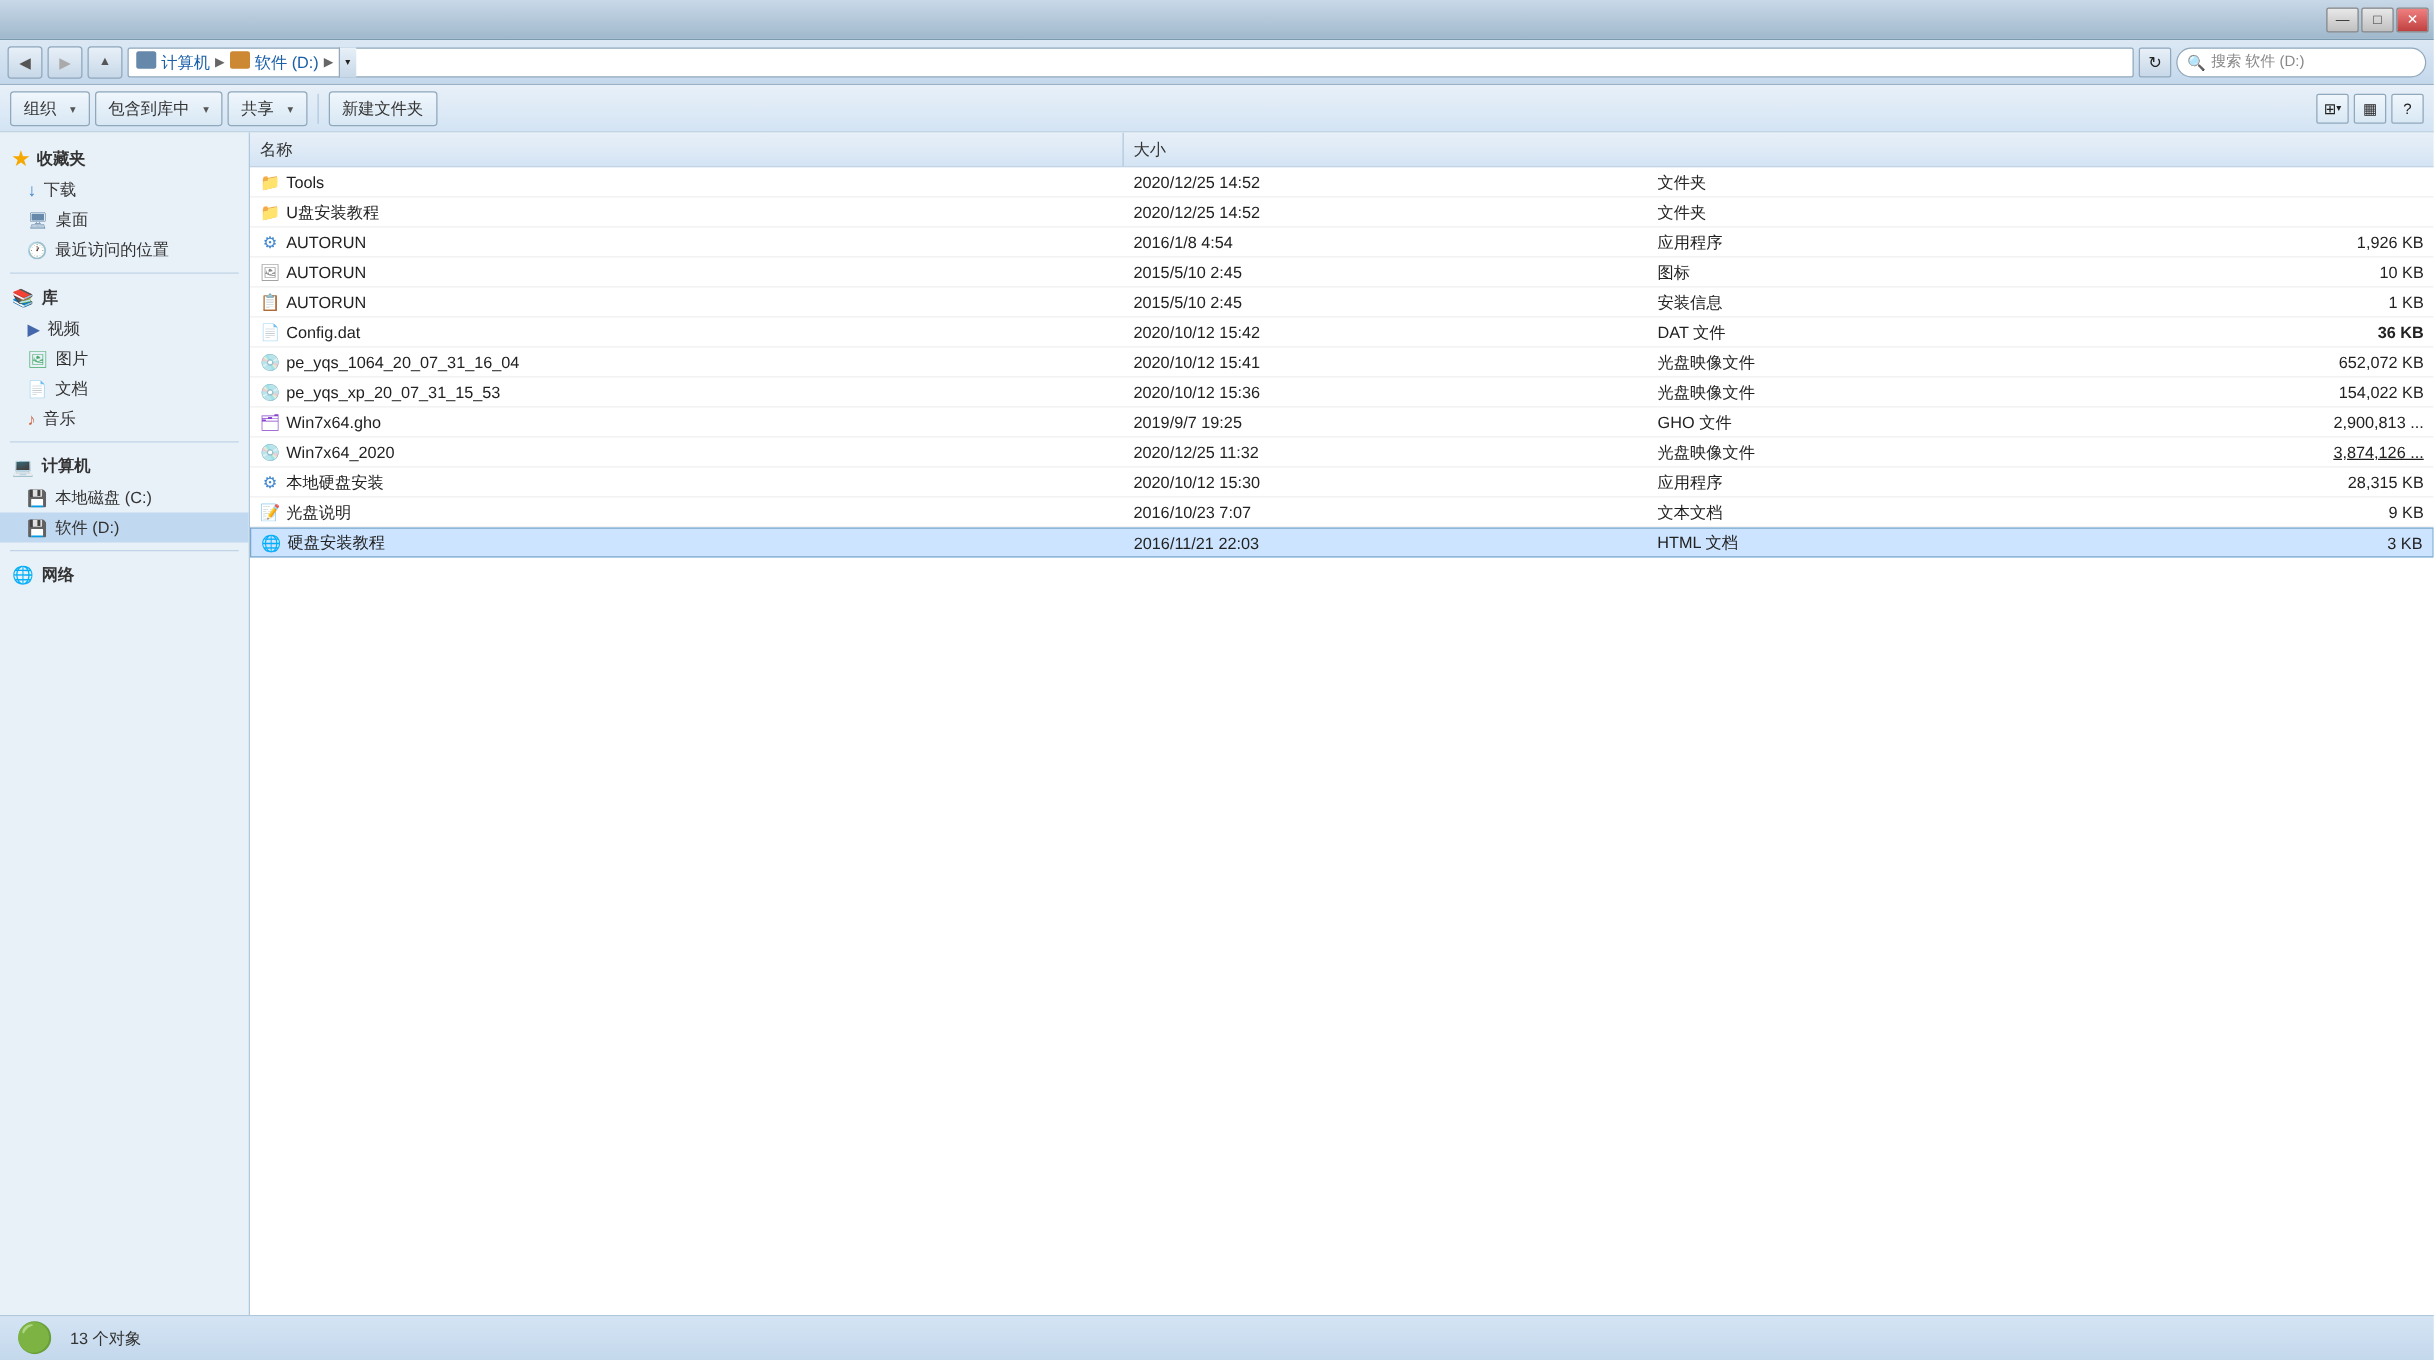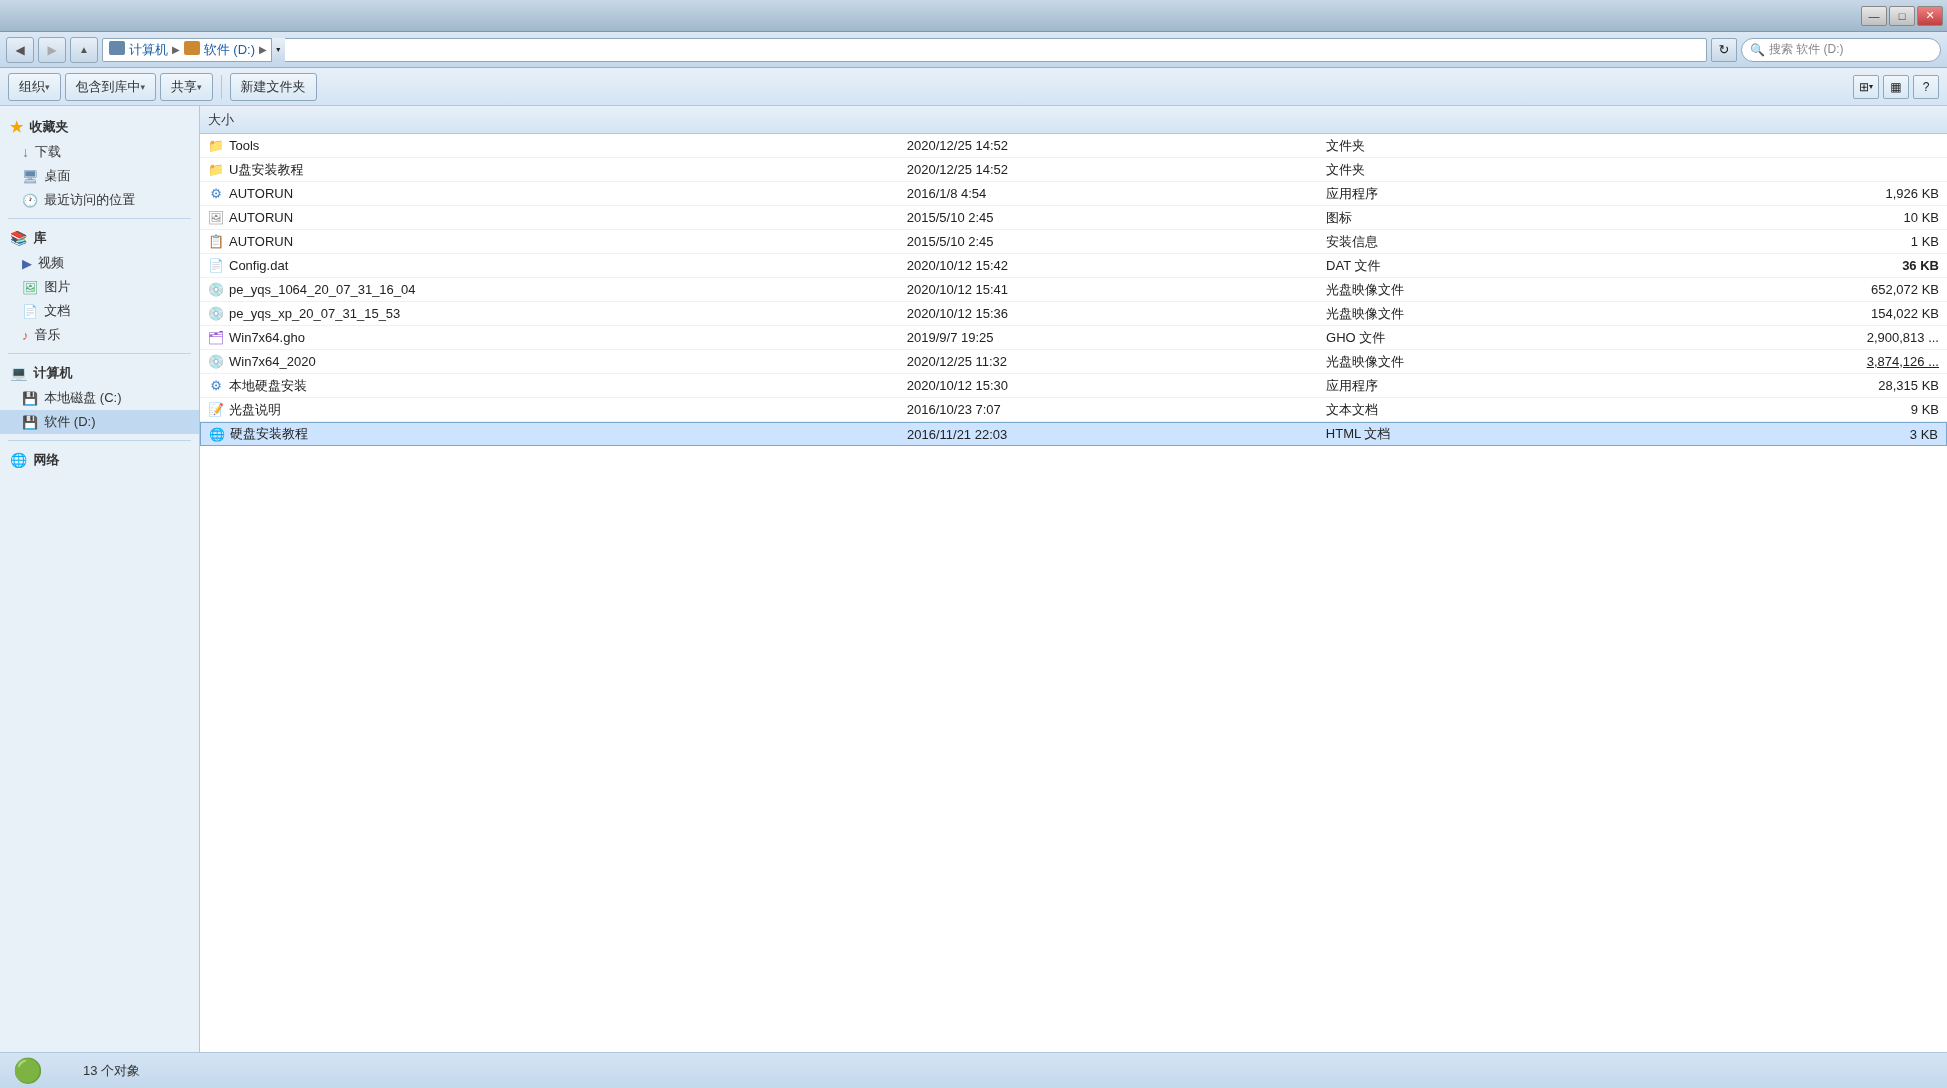--- a/index.html
+++ b/index.html
@@ -140,21 +140,21 @@
     }
     .toolbar-btn {
       height: 28px;
       padding: 0 10px;
       background: linear-gradient(to bottom, #f0f6fc, #d8e8f4);
       border: 1px solid #90a8bc;
       border-radius: 3px;
       cursor: pointer;
       display: flex;
       align-items: center;
-      gap: 0;
+      gap: 11px;
       font-size: 13px;
       color: #333;
     }
     .toolbar-btn-label {
       font-size: 13px;
     }
     .chevron-small {
       font-size: 9px;
       color: #555;
     }
@@ -313,21 +313,20 @@
     .status-icon {
       width: 32px;
       height: 32px;
       display: flex;
       align-items: center;
       justify-content: center;
     }
     .status-text {
       font-size: 13px;
       color: #333;
-      margin-left: 27px;
     }
 
     
     ::-webkit-scrollbar { width: 14px; }
     ::-webkit-scrollbar-track { background: #e8f0f8; }
     ::-webkit-scrollbar-thumb { background: #a0b8cc; border-radius: 2px; }
     .pc-icon {
       width: 16px;
       height: 14px;
       background: #6688aa;
@@ -499,20 +498,21 @@
           <span style="font-size:14px; color:#4488cc;">🌐</span>
           <span>网络</span>
         </div>
       </div>
 
     </div>
 
     <div class="file-list-container">
 
       <div class="column-headers">
+        <div class="col-header">名称</div>
         <div class="col-header">大小</div>
       </div>
 
       <div class="file-rows" id="file-rows-container">
       <div class="file-row">
     <div class="file-cell">
       <span class="file-icon icon-folder">📁</span>
       <span>Tools</span>
     </div>
     <div class="file-cell">2020/12/25 14:52</div>

